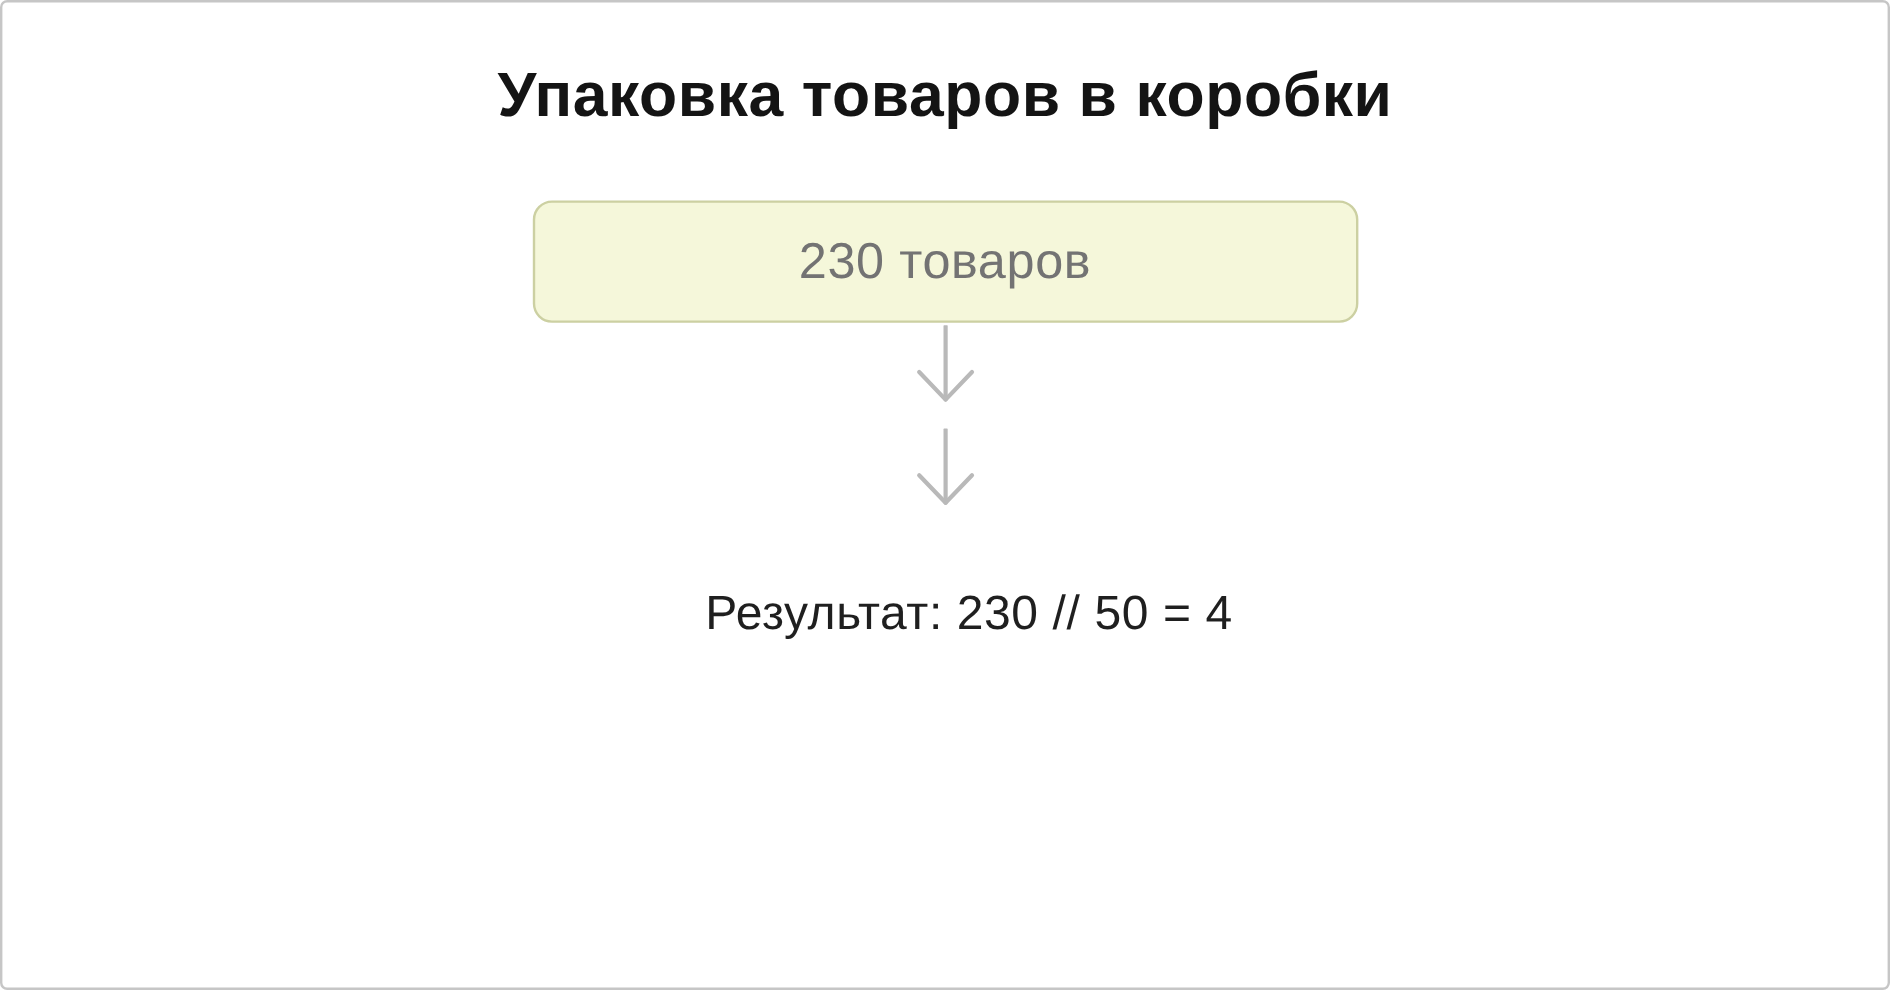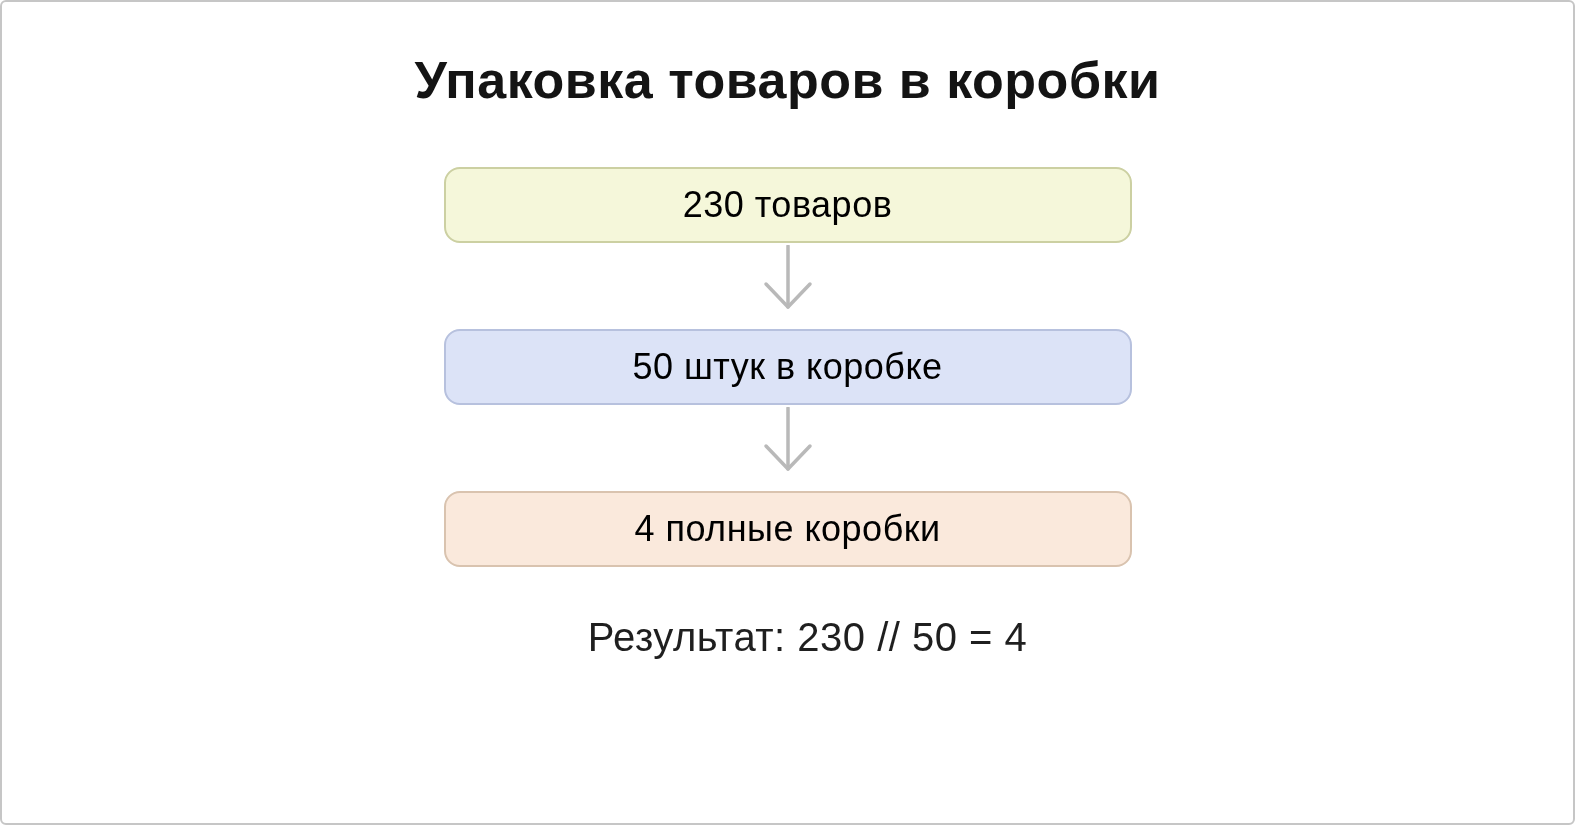--- a/index.html
+++ b/index.html
@@ -28,30 +28,30 @@
     line-height: 1.1;
   }
   .flow {
     margin-top: 58px;
     display: flex;
     flex-direction: column;
     align-items: center;
   }
   .step {
     width: 688px;
-    height: 76px;
+    height: 102px;
     box-sizing: border-box;
     border: 2px solid transparent;
     border-radius: 16px;
     display: flex;
     align-items: center;
     justify-content: center;
-    font-size: 36px;
+    font-size: 42px;
     font-weight: 400;
-    color: #000000;
+    color: #737373;
     letter-spacing: 0.5px;
   }
   .arrow-wrap {
     height: 86px;
     display: flex;
     align-items: flex-start;
     justify-content: center;
     padding-top: 2px;
     box-sizing: border-box;
   }
@@ -79,28 +79,26 @@
 
     <div class="step" style="background-color: rgb(245, 247, 218); border-color: rgb(204, 208, 162);">230 товаров</div>
 
     <div class="arrow-wrap" style="color: rgb(185, 185, 185);">
       <svg width="62" height="66" viewBox="0 0 62 66" fill="none">
         <line x1="31" y1="1" x2="31" y2="62" stroke="currentColor" stroke-width="3.5" stroke-linecap="round"></line>
         <polyline points="9,39 31,62 53,39" stroke="currentColor" stroke-width="3.5" fill="none" stroke-linecap="round" stroke-linejoin="round"></polyline>
       </svg>
     </div>
 
-    <div class="step" style="background-color: rgb(220, 227, 247); border-color: rgb(183, 193, 222);">50 штук в коробке</div>
 
     <div class="arrow-wrap" style="color: rgb(185, 185, 185);">
       <svg width="62" height="66" viewBox="0 0 62 66" fill="none">
         <line x1="31" y1="1" x2="31" y2="62" stroke="currentColor" stroke-width="3.5" stroke-linecap="round"></line>
         <polyline points="9,39 31,62 53,39" stroke="currentColor" stroke-width="3.5" fill="none" stroke-linecap="round" stroke-linejoin="round"></polyline>
       </svg>
     </div>
 
-    <div class="step" style="background-color: rgb(250, 233, 220); border-color: rgb(217, 195, 175);">4 полные коробки</div>
 
   </div>
 
   <div class="result">Результат: 230 // 50 = 4</div>
 
 </div>
 
 </body></html>

